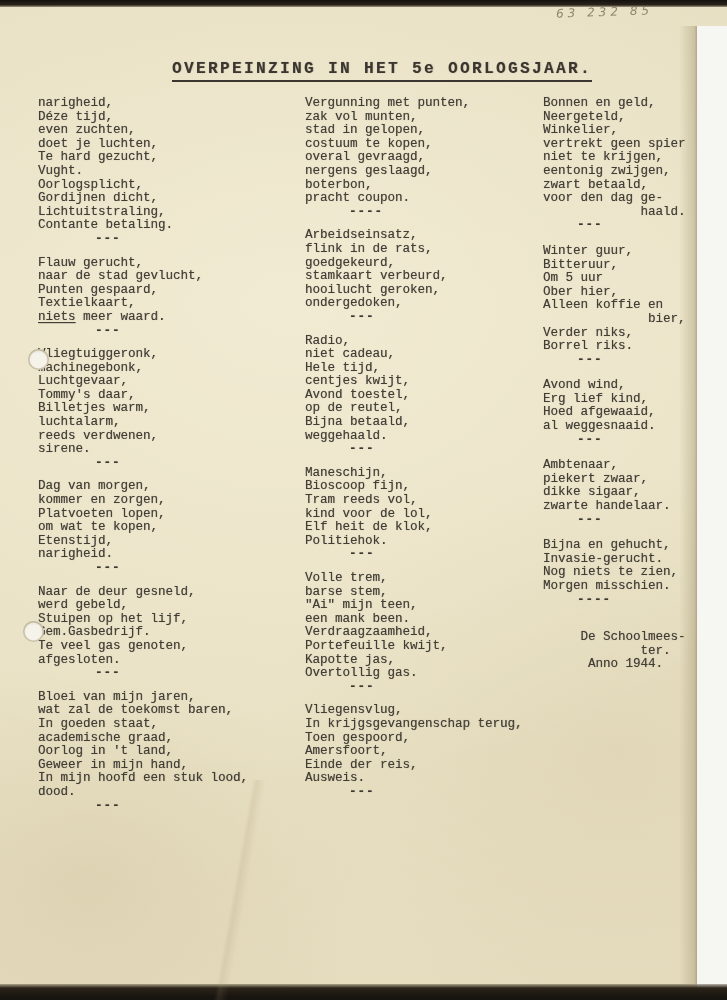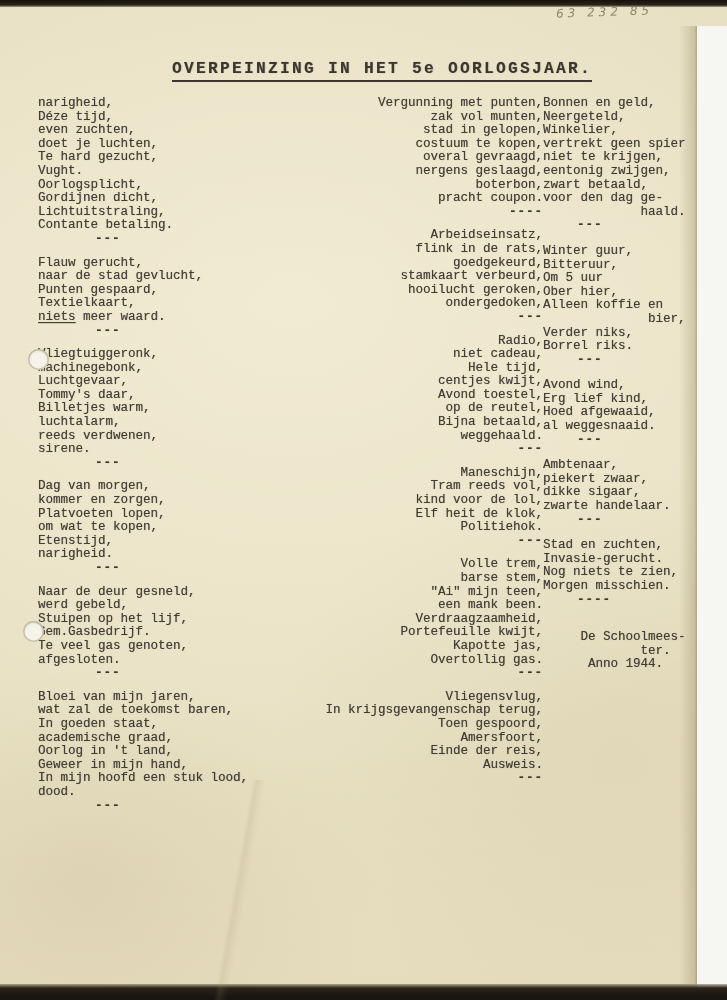--- a/index.html
+++ b/index.html
@@ -54,21 +54,21 @@
     margin: 0;
     font-size: 16px; font-weight: 700; letter-spacing: 2.4px;
     color: #3b362f;
     border-bottom: 2px solid #3b362f;
     padding-bottom: 2px;
     text-shadow: 0.4px 0.4px 0.8px rgba(59,54,47,0.5);
     white-space: pre;
   }
   .col { position: absolute; top: 97px; }
   #col-0 { left: 38px;  width: 262px; }
-  #col-1 { left: 305px; width: 238px; text-align: right; }
+  #col-1 { left: 305px; width: 238px; }
   #col-2 { left: 543px; width: 152px; }
   .stanza { margin-bottom: 10px; }
   #col-2 .stanza { margin-bottom: 12px; }
   .line {
     font-size: 12.5px; line-height: 13.6px;
     white-space: pre;
     color: #423d35;
     text-shadow: 0.35px 0.35px 0.7px rgba(66,61,53,0.55);
   }
   .line .u { text-decoration: underline; text-underline-offset: 2px; }
@@ -188,20 +188,21 @@
         <div class="line">Hele tijd,</div>
         <div class="line">centjes kwijt,</div>
         <div class="line">Avond toestel,</div>
         <div class="line">op de reutel,</div>
         <div class="line">Bijna betaald,</div>
         <div class="line">weggehaald.</div>
         <div class="sep">---</div>
       </div>
       <div class="stanza">
         <div class="line">Maneschijn,</div>
+        <div class="line">Bioscoop fijn,</div>
         <div class="line">Tram reeds vol,</div>
         <div class="line">kind voor de lol,</div>
         <div class="line">Elf heit de klok,</div>
         <div class="line">Politiehok.</div>
         <div class="sep">---</div>
       </div>
       <div class="stanza">
         <div class="line">Volle trem,</div>
         <div class="line">barse stem,</div>
         <div class="line">"Ai" mijn teen,</div>
@@ -254,21 +255,21 @@
         <div class="sep">---</div>
       </div>
       <div class="stanza">
         <div class="line">Ambtenaar,</div>
         <div class="line">piekert zwaar,</div>
         <div class="line">dikke sigaar,</div>
         <div class="line">zwarte handelaar.</div>
         <div class="sep">---</div>
       </div>
       <div class="stanza">
-        <div class="line">Stad en zuchten,</div>
+        <div class="line">Bijna en gehucht,</div>
         <div class="line">Invasie-gerucht.</div>
         <div class="line">Nog niets te zien,</div>
         <div class="line">Morgen misschien.</div>
         <div class="sep">----</div>
       </div>
       <div class="signature">
         <div class="line">     De Schoolmees-</div>
         <div class="line">             ter.</div>
         <div class="line">      Anno 1944.</div>
       </div>

